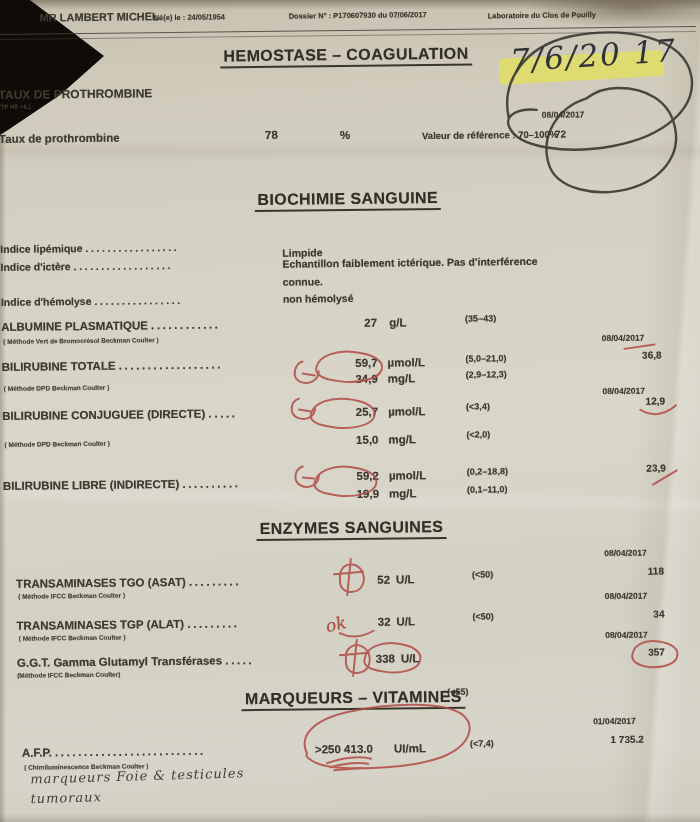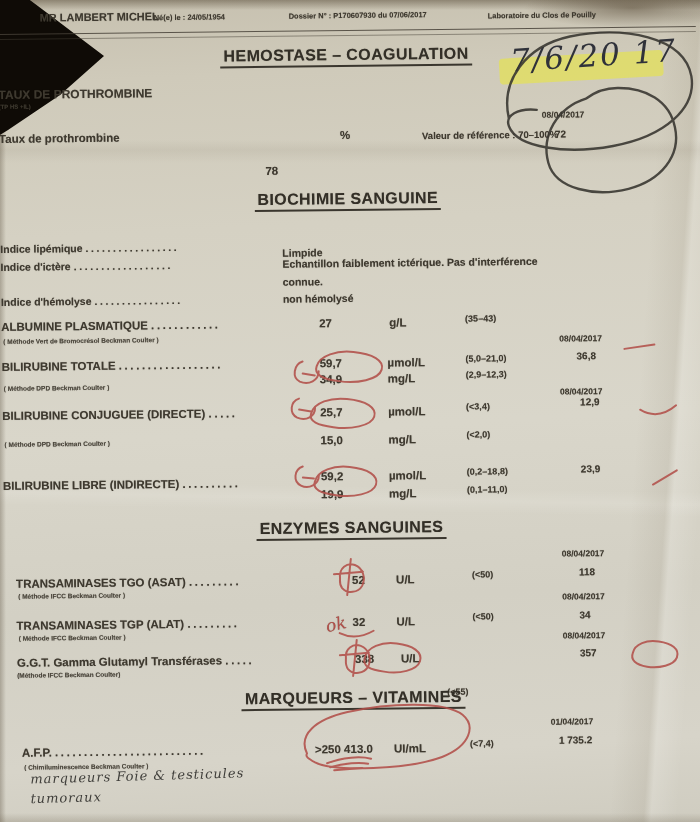--- a/index.html
+++ b/index.html
@@ -16,21 +16,21 @@
     linear-gradient(to top, rgba(95,85,65,.22), rgba(95,85,65,0) 9px),
     linear-gradient(94deg, rgba(255,255,252,0) 88%, rgba(120,108,86,.10) 92.5%, rgba(255,255,252,.16) 93.5%, rgba(255,255,252,0) 97%),
     linear-gradient(1deg, rgba(255,255,250,0) 38%, rgba(255,255,250,.13) 39.5%, rgba(255,255,250,0) 41%),
     linear-gradient(to bottom, rgba(110,100,80,0) 140px, rgba(110,100,80,.09) 150px, rgba(110,100,80,0) 163px);}
   .content{position:absolute;inset:0;transform:rotate(-.65deg);transform-origin:350px 400px;
     color:#3e392f;text-shadow:0 0 .7px rgba(62,57,47,.5);}
   .abs{position:absolute;white-space:nowrap;}
   .b{font-weight:700;}
   .fs7{font-size:7.5px;} .fs6{font-size:6.5px;color:#4b463c;} .fs85{font-size:8.5px;}
   .fs9{font-size:9px;} .fs95{font-size:9.5px;} .fs10{font-size:10.5px;} .fs11{font-size:11.5px;}
-  .right{}
+  .right{text-align:right;}
   .dots{letter-spacing:2.6px;font-weight:700;}
   .secwrap{left:0;width:700px;text-align:center;}
   .sec{font-size:16px;font-weight:700;color:#332f27;letter-spacing:.4px;
        border-bottom:2.4px solid #3a362e;padding:0 3px 1px;display:inline-block;}
   .rule{position:absolute;left:0;width:700px;top:30px;height:4px;
         border-top:1.6px solid rgba(70,64,55,.85);border-bottom:1.2px solid rgba(70,64,55,.5);}
   .hand{font-family:"DejaVu Serif",serif;font-style:italic;color:#3f3e3a;text-shadow:none;}
   .hl{position:absolute;left:503px;top:57px;width:164px;height:26px;border-radius:4px;
       background:rgba(235,233,52,.55);transform:rotate(-2.5deg);}
   .hdate{position:absolute;left:514px;top:40px;font-size:31px;letter-spacing:2px;color:#30323a;
@@ -51,21 +51,21 @@
     <div class="abs b fs7" style="left:293px;top:11px;">Dossier N° : P170607930  du 07/06/2017</div>
     <div class="abs b fs7" style="left:492px;top:13px;">Laboratoire du Clos de Pouilly</div>
     <div class="rule"></div>
 
     <div class="abs secwrap" style="top:46px;">
       <span class="sec">HEMOSTASE – COAGULATION</span>
     </div>
     <div class="abs b" style="left:2px;top:84px;font-size:12px;">TAUX DE PROTHROMBINE</div>
     <div class="abs b" style="left:2px;top:100px;font-size:6px;">(TP HS +IL)</div>
     <div class="abs b fs11" style="left:2px;top:129px;">Taux de prothrombine</div>
-    <div class="abs b fs11" style="left:268px;top:128px;margin-top:36px;">78</div>
+    <div class="abs b fs11" style="left:268px;top:128px;">78</div>
     <div class="abs b fs11" style="left:343px;top:129px;">%</div>
     <div class="abs b fs95" style="left:425px;top:131px;">Valeur de référence : 70–100%</div>
     <div class="abs b fs85" style="left:545px;top:112px;">08/04/2017</div>
     <div class="abs b" style="left:558px;top:131px;font-size:10px;">72</div>
 
     <div class="hl"></div>
     <div class="hdate hand">7/6/20 17</div>
 
     <div class="abs secwrap" style="top:190px;">
       <span class="sec">BIOCHIMIE SANGUINE</span>

